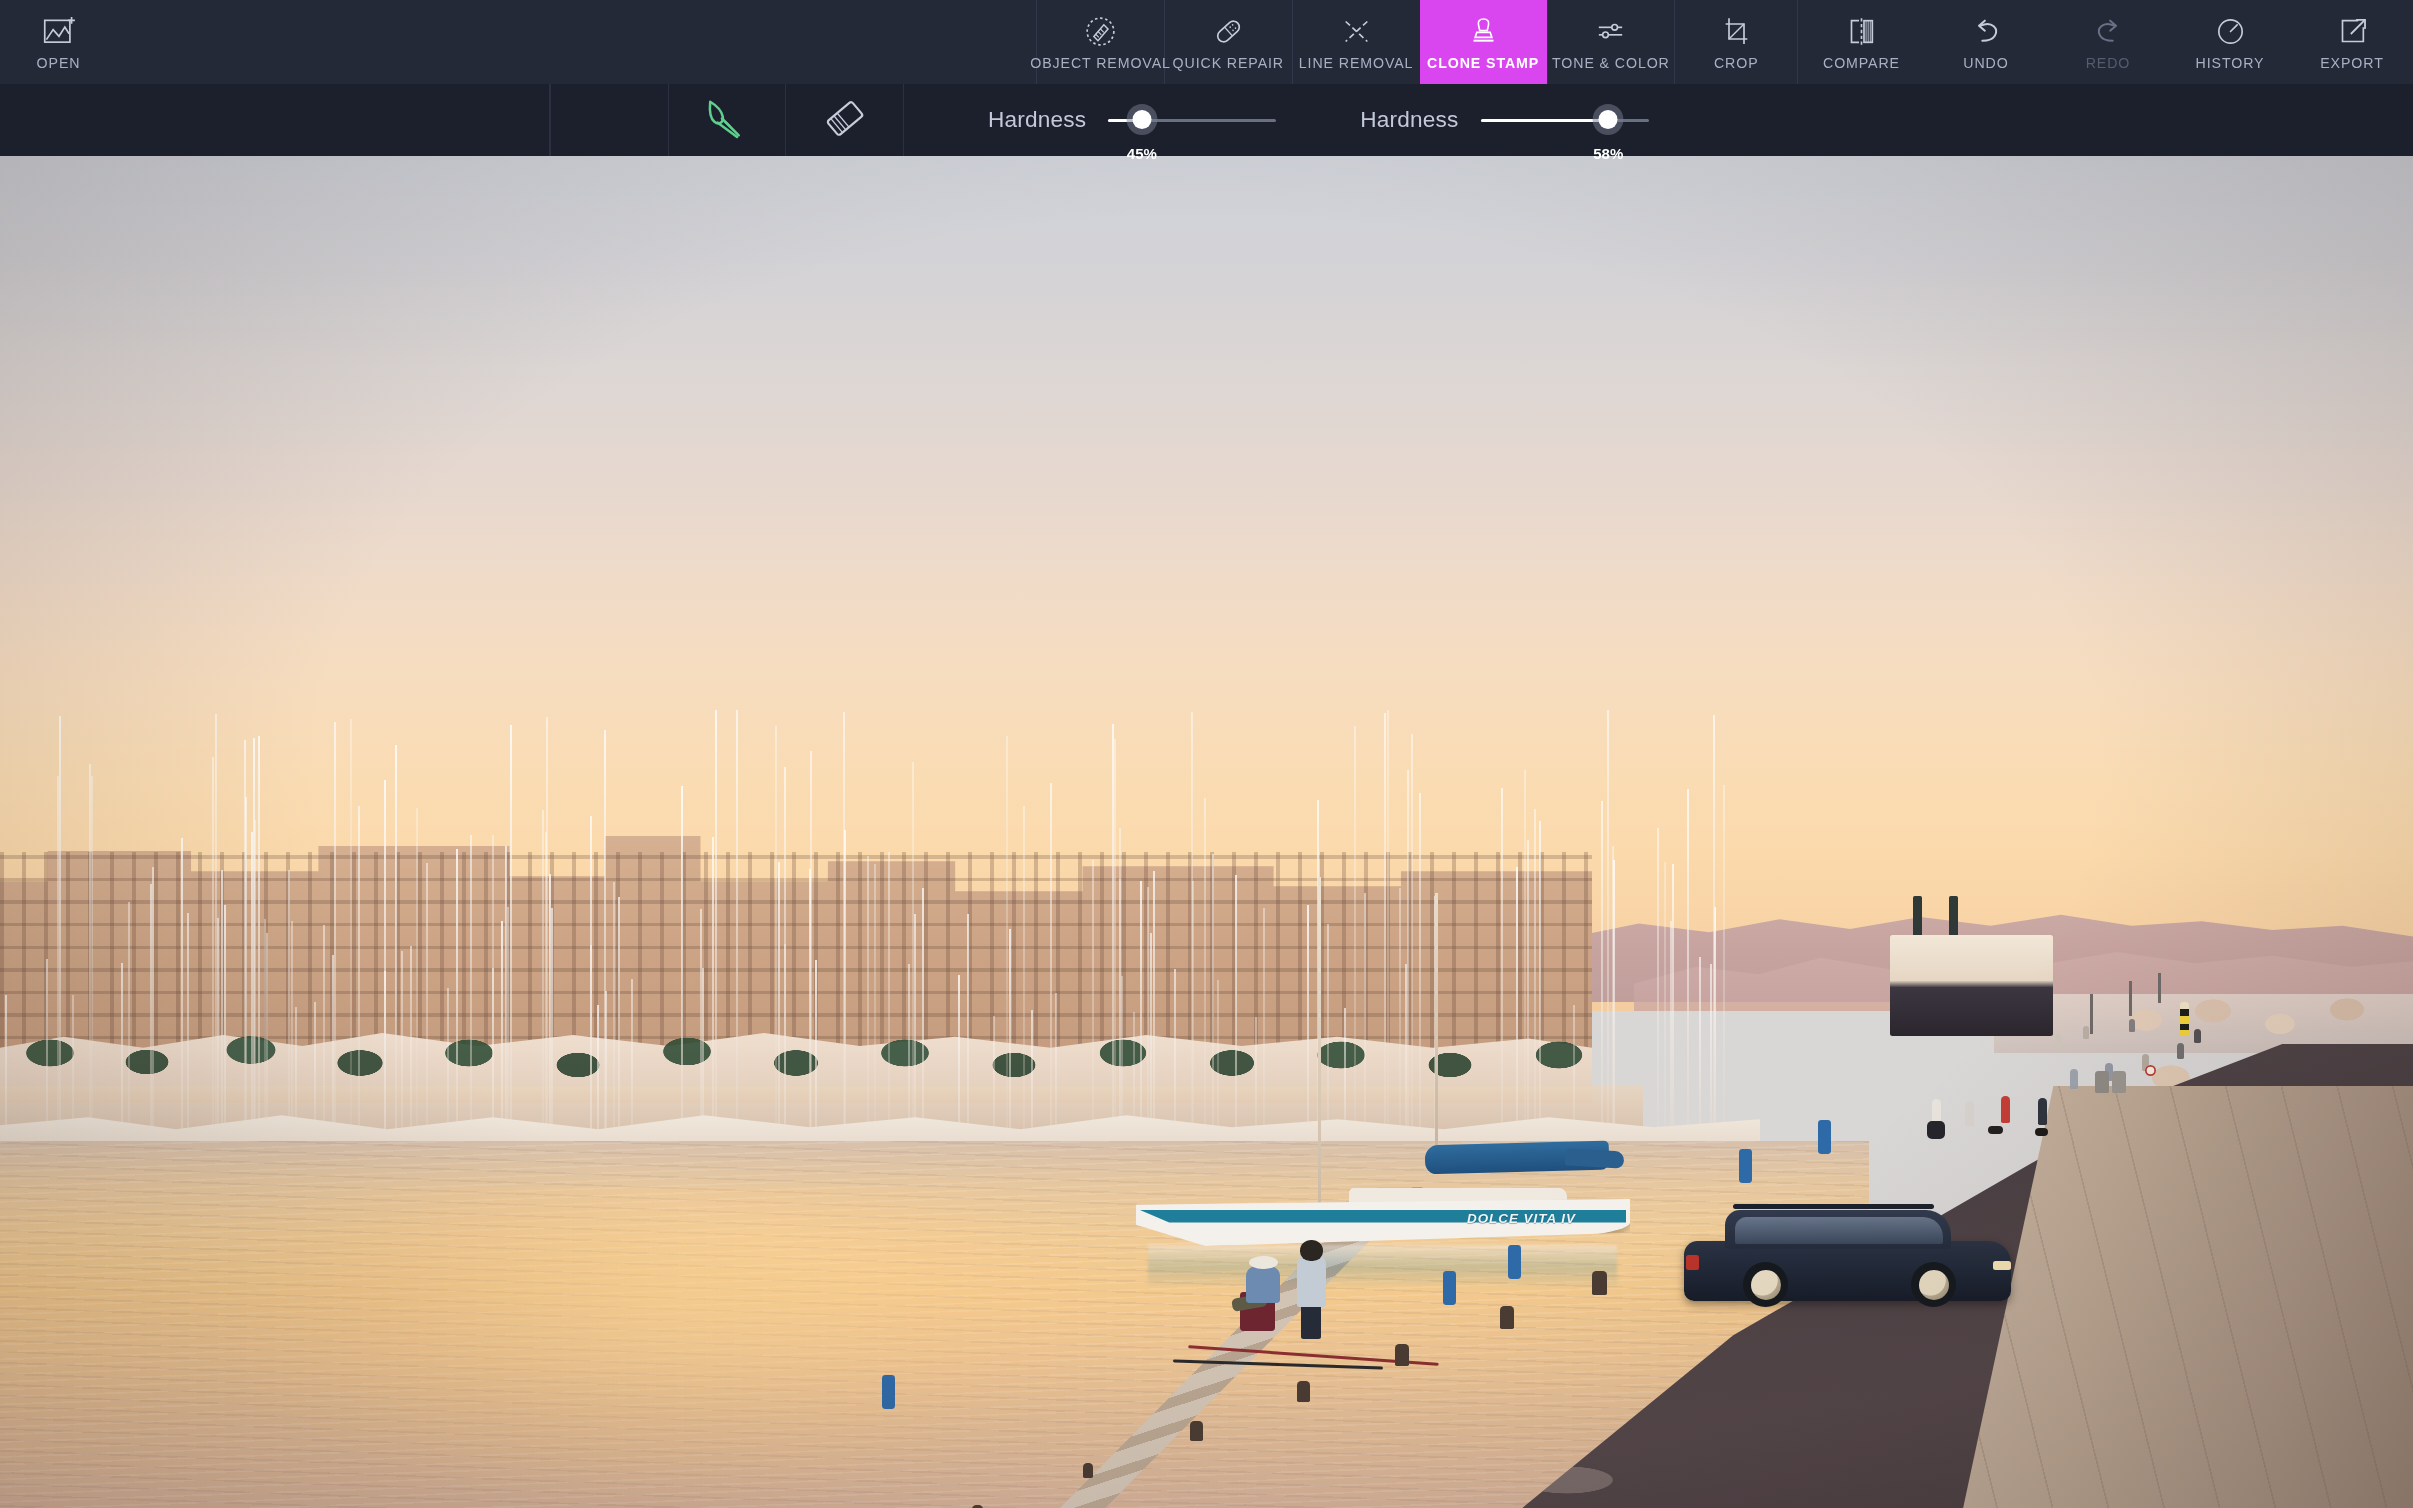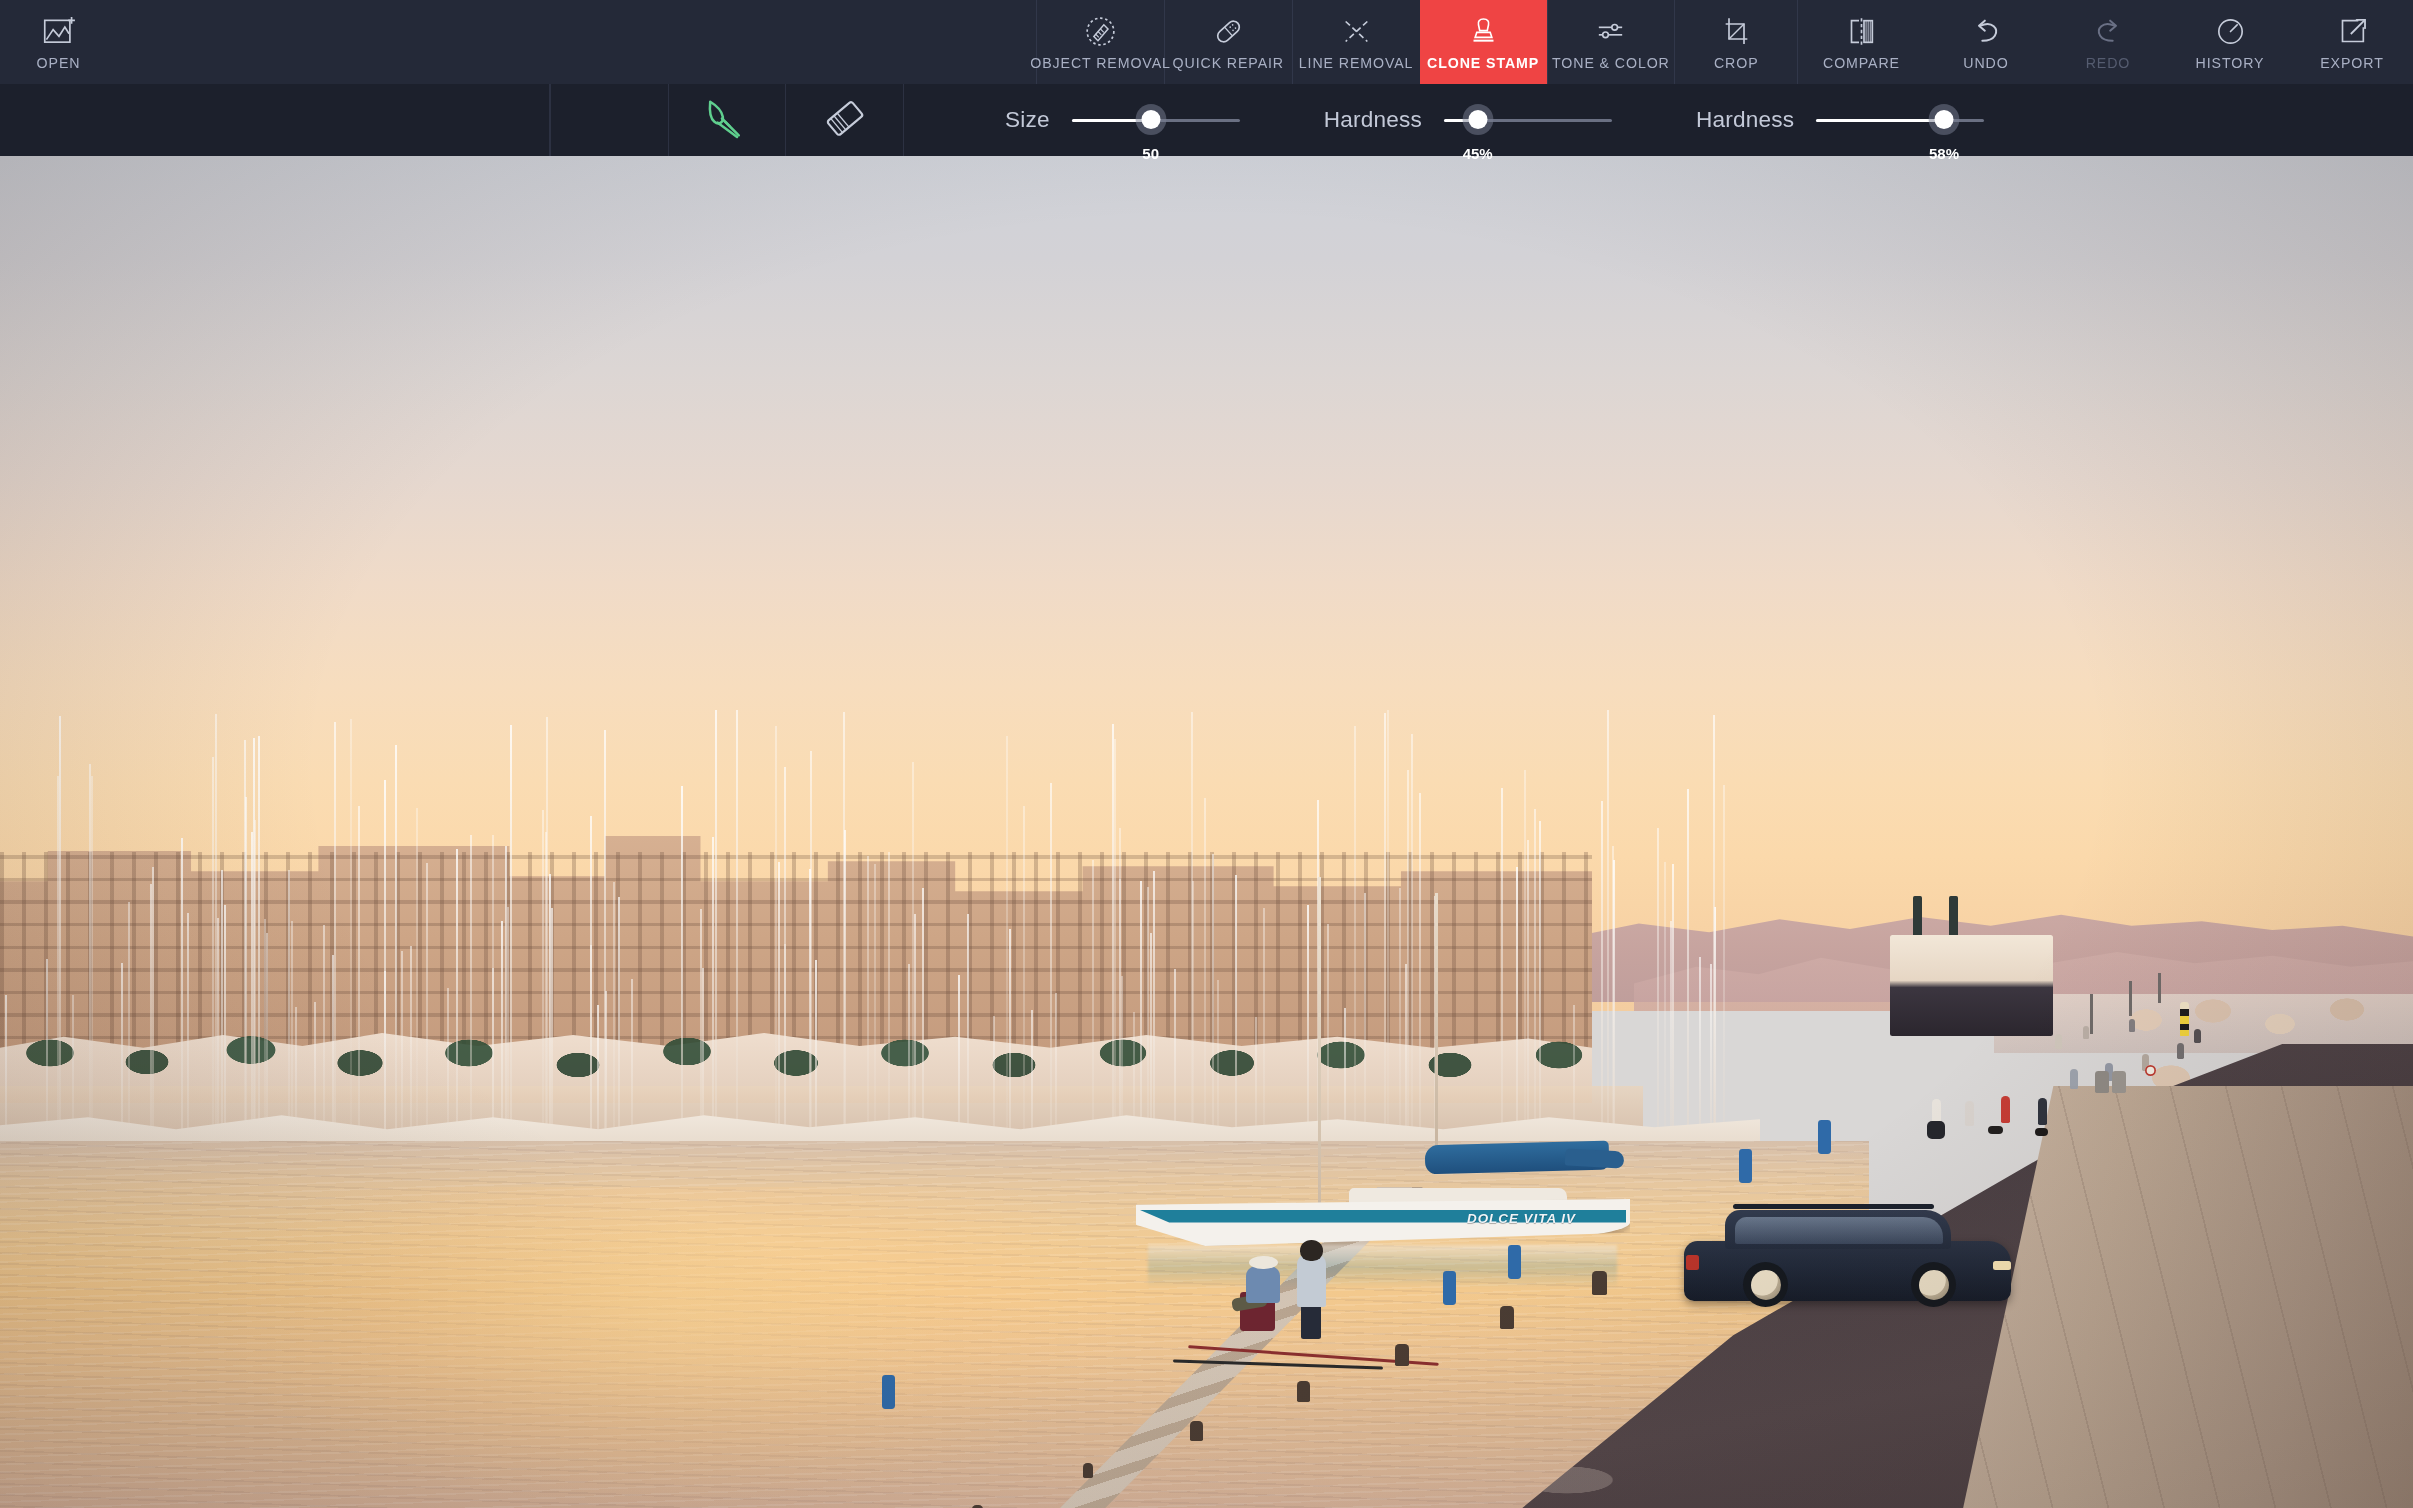--- a/index.html
+++ b/index.html
@@ -54,21 +54,21 @@
     transform:translateX(-50%);
   }
   .zpct{
     position:absolute; top:44px; left:50%; transform:translateX(-50%);
     font-size:16px; color:#ffffff; font-weight:bold; letter-spacing:0.3px; white-space:nowrap;
   }
 
   .tools{ display:flex; margin-left:auto; height:84px; }
   .tool{ width:122px;text-align:right; }
   .tool.wide{ width:127px; }
-  .tool.active{ background:#ef4444; }
+  .tool.active{ background:#d946ef; }
 
   
   .subbar{
     position:absolute; left:0; top:84px; width:2413px; height:72px;
     background:#1c202c; display:flex; align-items:stretch; z-index:40;
   }
   .sb-sep{ width:0.8px; background:#2c3142; }
   .sb-pad{ width:549px; }
   .mirror-cell{
     width:285px; display:flex; align-items:center; gap:0; padding-left:23.5px;
@@ -591,29 +591,20 @@
             <line x1="18" y1="17" x2="18" y2="39" stroke="#c6ccda" stroke-width="1.6"></line>
             <line x1="23" y1="17" x2="23" y2="39" stroke="#c6ccda" stroke-width="1.6"></line>
             <line x1="28" y1="17" x2="28" y2="39" stroke="#c6ccda" stroke-width="1.6"></line>
           </g>
         </svg>
       </span>
     </div>
 
     <div class="sb-sep"></div>
 
-    <div class="slider-grp" style="margin-left:101px;">
-      <span class="sl-lbl">Size</span>
-      <div class="sl">
-        <div class="sl-track"></div>
-        <div class="sl-fill" id="szf" style="width: 47%;"></div>
-        <div class="sl-knob" id="szk" style="left: 47%;"></div>
-        <div class="sl-val" id="szv" style="left: 47%;">50</div>
-      </div>
-    </div>
 
     <div class="slider-grp" style="margin-left:84px;">
       <span class="sl-lbl">Hardness</span>
       <div class="sl">
         <div class="sl-track"></div>
         <div class="sl-fill" id="hdf" style="width: 20%;"></div>
         <div class="sl-knob" id="hdk" style="left: 20%;"></div>
         <div class="sl-val" id="hdv" style="left: 20%;">45%</div>
       </div>
     </div>

